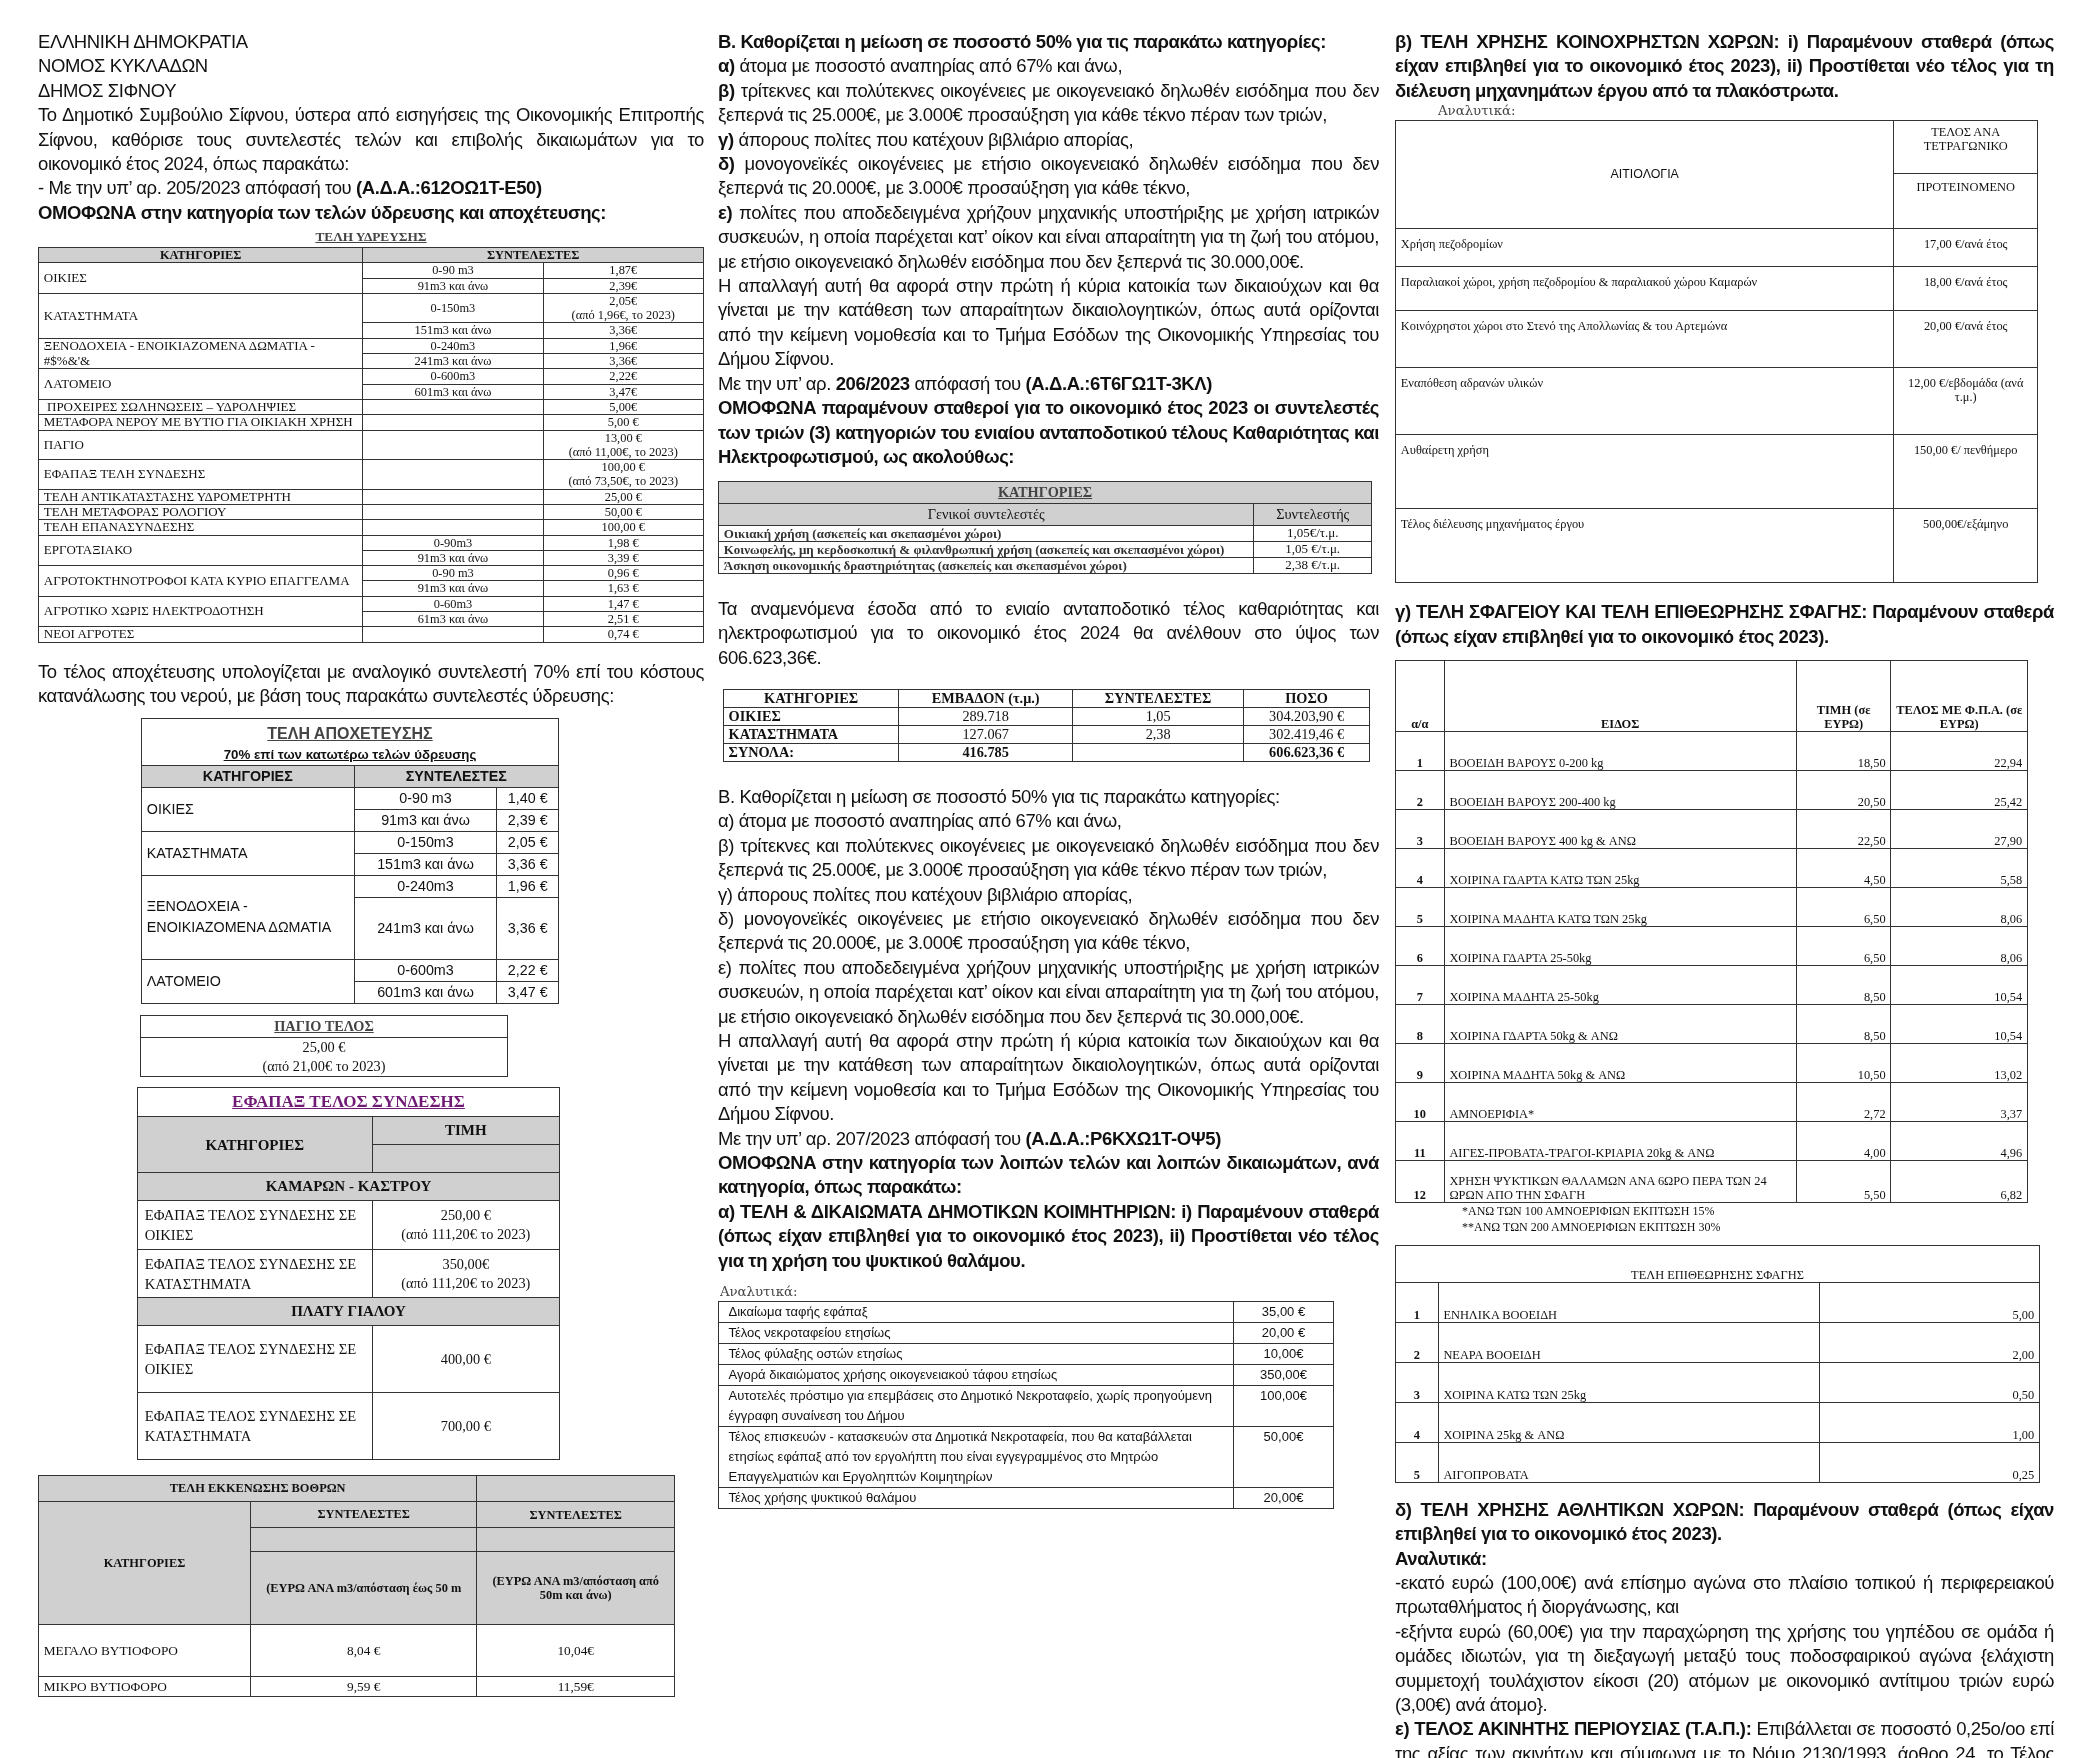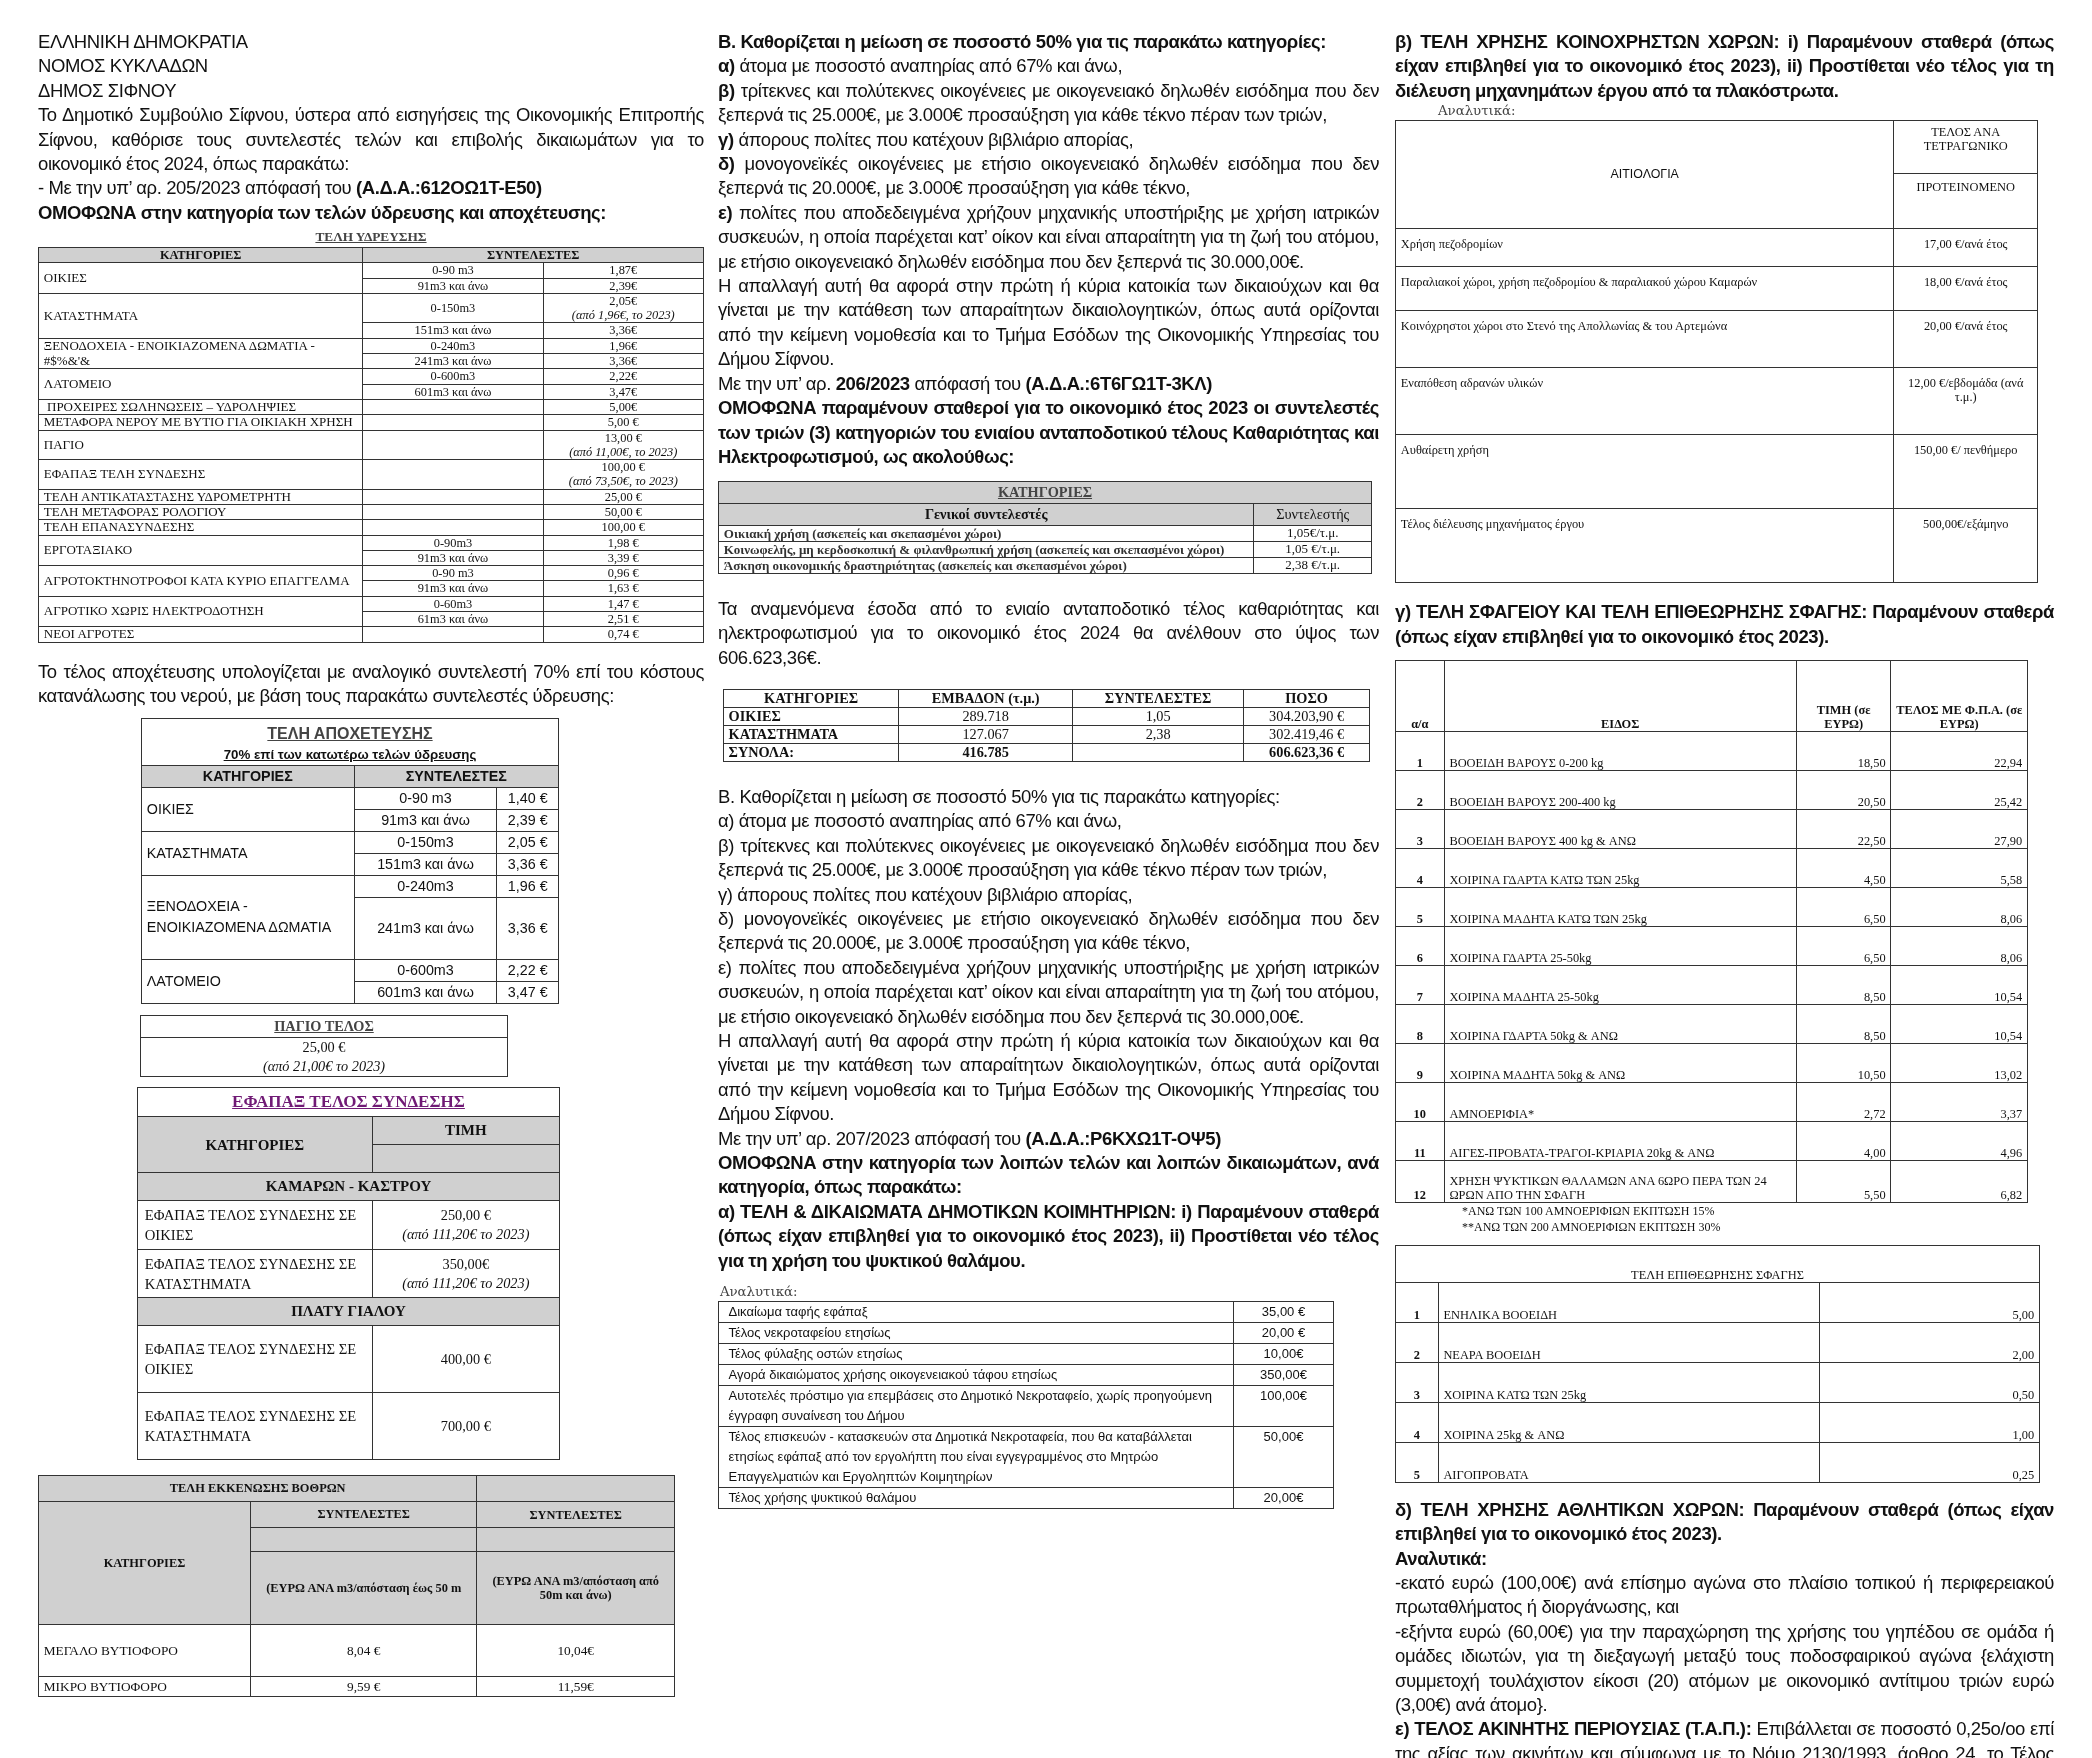--- a/index.html
+++ b/index.html
@@ -12,21 +12,21 @@
   .serif { font-family: "Liberation Serif", serif; }
   p.t { margin: 0; font-family: "Liberation Sans", sans-serif; font-size: 18.5px; line-height: 24.4px; text-align: justify; letter-spacing: -0.4px; transform-origin: left; }
   p.t.b, .b { font-weight: bold; }
   .bold { font-weight: bold; }
   table { border-collapse: collapse; }
   td, th { border: 1.4px solid #333; padding: 0 4.8px; }
   .tbl-serif td, .tbl-serif th { font-family: "Liberation Serif", serif; font-size: 12.4px; line-height: 14.3px; }
   .gray { background: #d0d0d0; }
   .c { text-align: center; }
   .r { text-align: right; }
-  .i { font-style: italic; }
+  .i { }
   .u { text-decoration: underline; }
   .tcap { font-family: "Liberation Serif", serif; font-size: 13.3px; text-align: center; text-decoration: underline; color: #444; font-weight: bold; margin: 3.8px 0 1.9px; }
   .caption-anal { font-family: "DejaVu Serif", serif; font-size: 13.3px; color: #444; margin: 3.8px 0 1.9px 1.9px; }
   .tbl-sans td, .tbl-sans th { font-family: "Liberation Sans", sans-serif; font-size: 14.3px; line-height: 21px; }
 </style>
 </head>
 <body>
 
 <div class="col col-left">
   <p class="t">ΕΛΛΗΝΙΚΗ ΔΗΜΟΚΡΑΤΙΑ</p>
@@ -363,21 +363,21 @@
   <p class="t">Η απαλλαγή αυτή θα αφορά στην πρώτη ή κύρια κατοικία των δικαιούχων και θα γίνεται με την κατάθεση των απαραίτητων δικαιολογητικών, όπως αυτά ορίζονται από την κείμενη νομοθεσία και το Τμήμα Εσόδων της Οικονομικής Υπηρεσίας του Δήμου Σίφνου.</p>
   <p class="t"><span>Με την υπ’ αρ. </span><span class="b">206/2023</span><span>  απόφασή του </span><span class="b">(Α.Δ.Α.:6Τ6ΓΩ1Τ-3ΚΛ)</span></p>
   <p class="t b">ΟΜΟΦΩΝΑ παραμένουν σταθεροί για το οικονομικό έτος 2023 οι  συντελεστές των τριών (3) κατηγοριών του ενιαίου ανταποδοτικού τέλους Καθαριότητας και Ηλεκτροφωτισμού, ως ακολούθως:</p>
 
   <table class="tbl-serif" style="width:654px; margin:11.4px 0 0 0;">
     <tbody>
         <tr class="gray">
           <th colspan="2" class="c u" style="font-size:14.3px; line-height:21px; color:#444;">ΚΑΤΗΓΟΡΙΕΣ</th>
         </tr>
     <tr class="gray">
-      <th class="c" style="font-weight:bold; font-size:14.3px; line-height:21px;">Γενικοί συντελεστές</th>
+      <th class="c" style="font-weight:normal; font-size:14.3px; line-height:21px;">Γενικοί συντελεστές</th>
       <th class="c" style="font-weight:normal; font-size:14.3px; width:107px;">Συντελεστής</th>
     </tr>
     </tbody>
       <tbody id="cleaning-body">
         <tr>
           <td class="bold" style="font-size:13px; line-height:15px; color:#333;">Οικιακή χρήση (ασκεπείς και σκεπασμένοι χώροι)</td>
           <td class="c" style="font-size:13px;">1,05€/τ.μ.</td>
         </tr>
         <tr>
           <td class="bold" style="font-size:13px; line-height:15px; color:#333;">Κοινωφελής, μη κερδοσκοπική &amp; φιλανθρωπική χρήση (ασκεπείς και σκεπασμένοι χώροι)</td>

